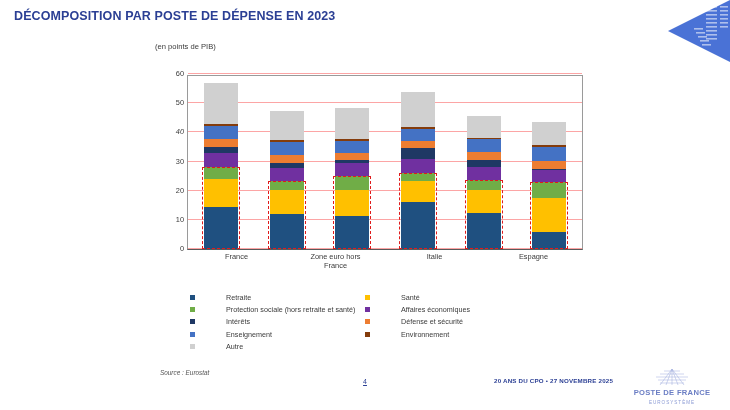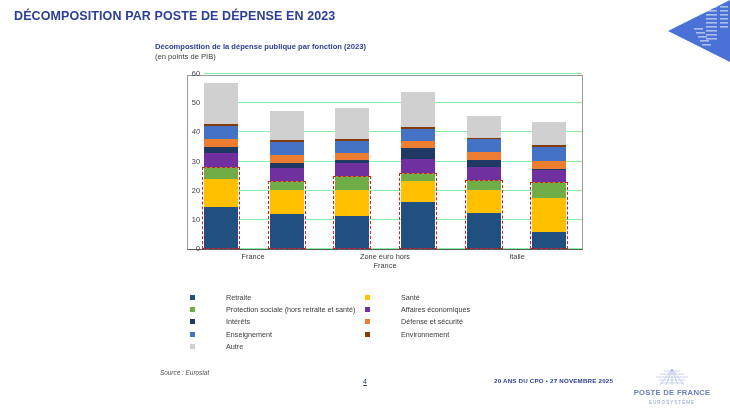--- a/index.html
+++ b/index.html
@@ -24,21 +24,21 @@
   .chart-title{font-size:7.6px;font-weight:bold;color:#2b3f94;line-height:1.35;}
   .chart-sub{font-size:7.6px;color:#3a3a3a;line-height:1.35;}
   .plot-outer{position:absolute;left:0;top:30px;width:440px;height:222px;}
   .plot-area{
     position:absolute;left:32px;top:3px;width:396px;height:175px;
     border-left:1px solid #9a9a9a;border-top:1px solid #9a9a9a;
     border-right:1px solid #9a9a9a;
     border-bottom:1.4px solid #5a5a5a;
     box-sizing:border-box;background:#fff;
   }
-  .gridline{position:absolute;left:16px;right:0;height:1px;background:#86efac;}
+  .gridline{position:absolute;left:0;right:0;height:1px;background:#fca5a5;}
   .ytick{
     position:absolute;right:100%;margin-right:4px;
     font-size:7.4px;color:#3a3a3a;transform:translateY(-50%);
     white-space:nowrap;
   }
   .bars{position:absolute;left:0;right:0;top:0;bottom:0;display:flex;}
   .bar-slot{flex:1 1 0;position:relative;height:100%;}
   .bar{
     position:absolute;bottom:0;left:50%;transform:translateX(-50%);
     width:34px;display:flex;flex-direction:column-reverse;
@@ -103,21 +103,20 @@
       <rect x="52" y="10" width="8" height="1.6"></rect>
       <rect x="52" y="14" width="8" height="1.6"></rect>
       <rect x="52" y="18" width="8" height="1.6"></rect>
       <rect x="52" y="22" width="8" height="1.6"></rect>
       <rect x="52" y="26" width="8" height="1.6"></rect>
     </g>
   </svg>
 </div>
 
 <div class="chart-wrap">
-  <div class="chart-title">Décomposition de la dépense publique par fonction (2023)</div>
   <div class="chart-sub">(en points de PIB)</div>
 
   <div class="plot-outer">
     <div class="plot-area" id="plot-area">
       <div id="gridlines">
           <div class="gridline" style="bottom: 0px;">
             <div class="ytick">0</div>
           </div>
           <div class="gridline" style="bottom: 29.1667px; text-decoration: underline;">
             <div class="ytick">10</div>
@@ -224,20 +223,21 @@
             <div class="highlight-box" style="bottom: 0px; height: 67.0833px; border-color: rgb(224, 27, 27);"></div>
           </div>
         </div>
       <div id="highlights"></div>
     </div>
     <div class="xlabels" id="xlabels">
         <div class="xlabel">France</div>
         <div class="xlabel">Zone euro hors
 France</div>
         <div class="xlabel">Italie</div>
+        <div class="xlabel">Espagne</div>
       </div>
   </div>
 </div>
 
 <div class="legend" id="legend">
     <div class="legend-row">
       <div class="legend-col c1">
         <span class="swatch" style="background: rgb(31, 80, 128);"></span>
         <span class="legend-label">Retraite</span>
       </div>

